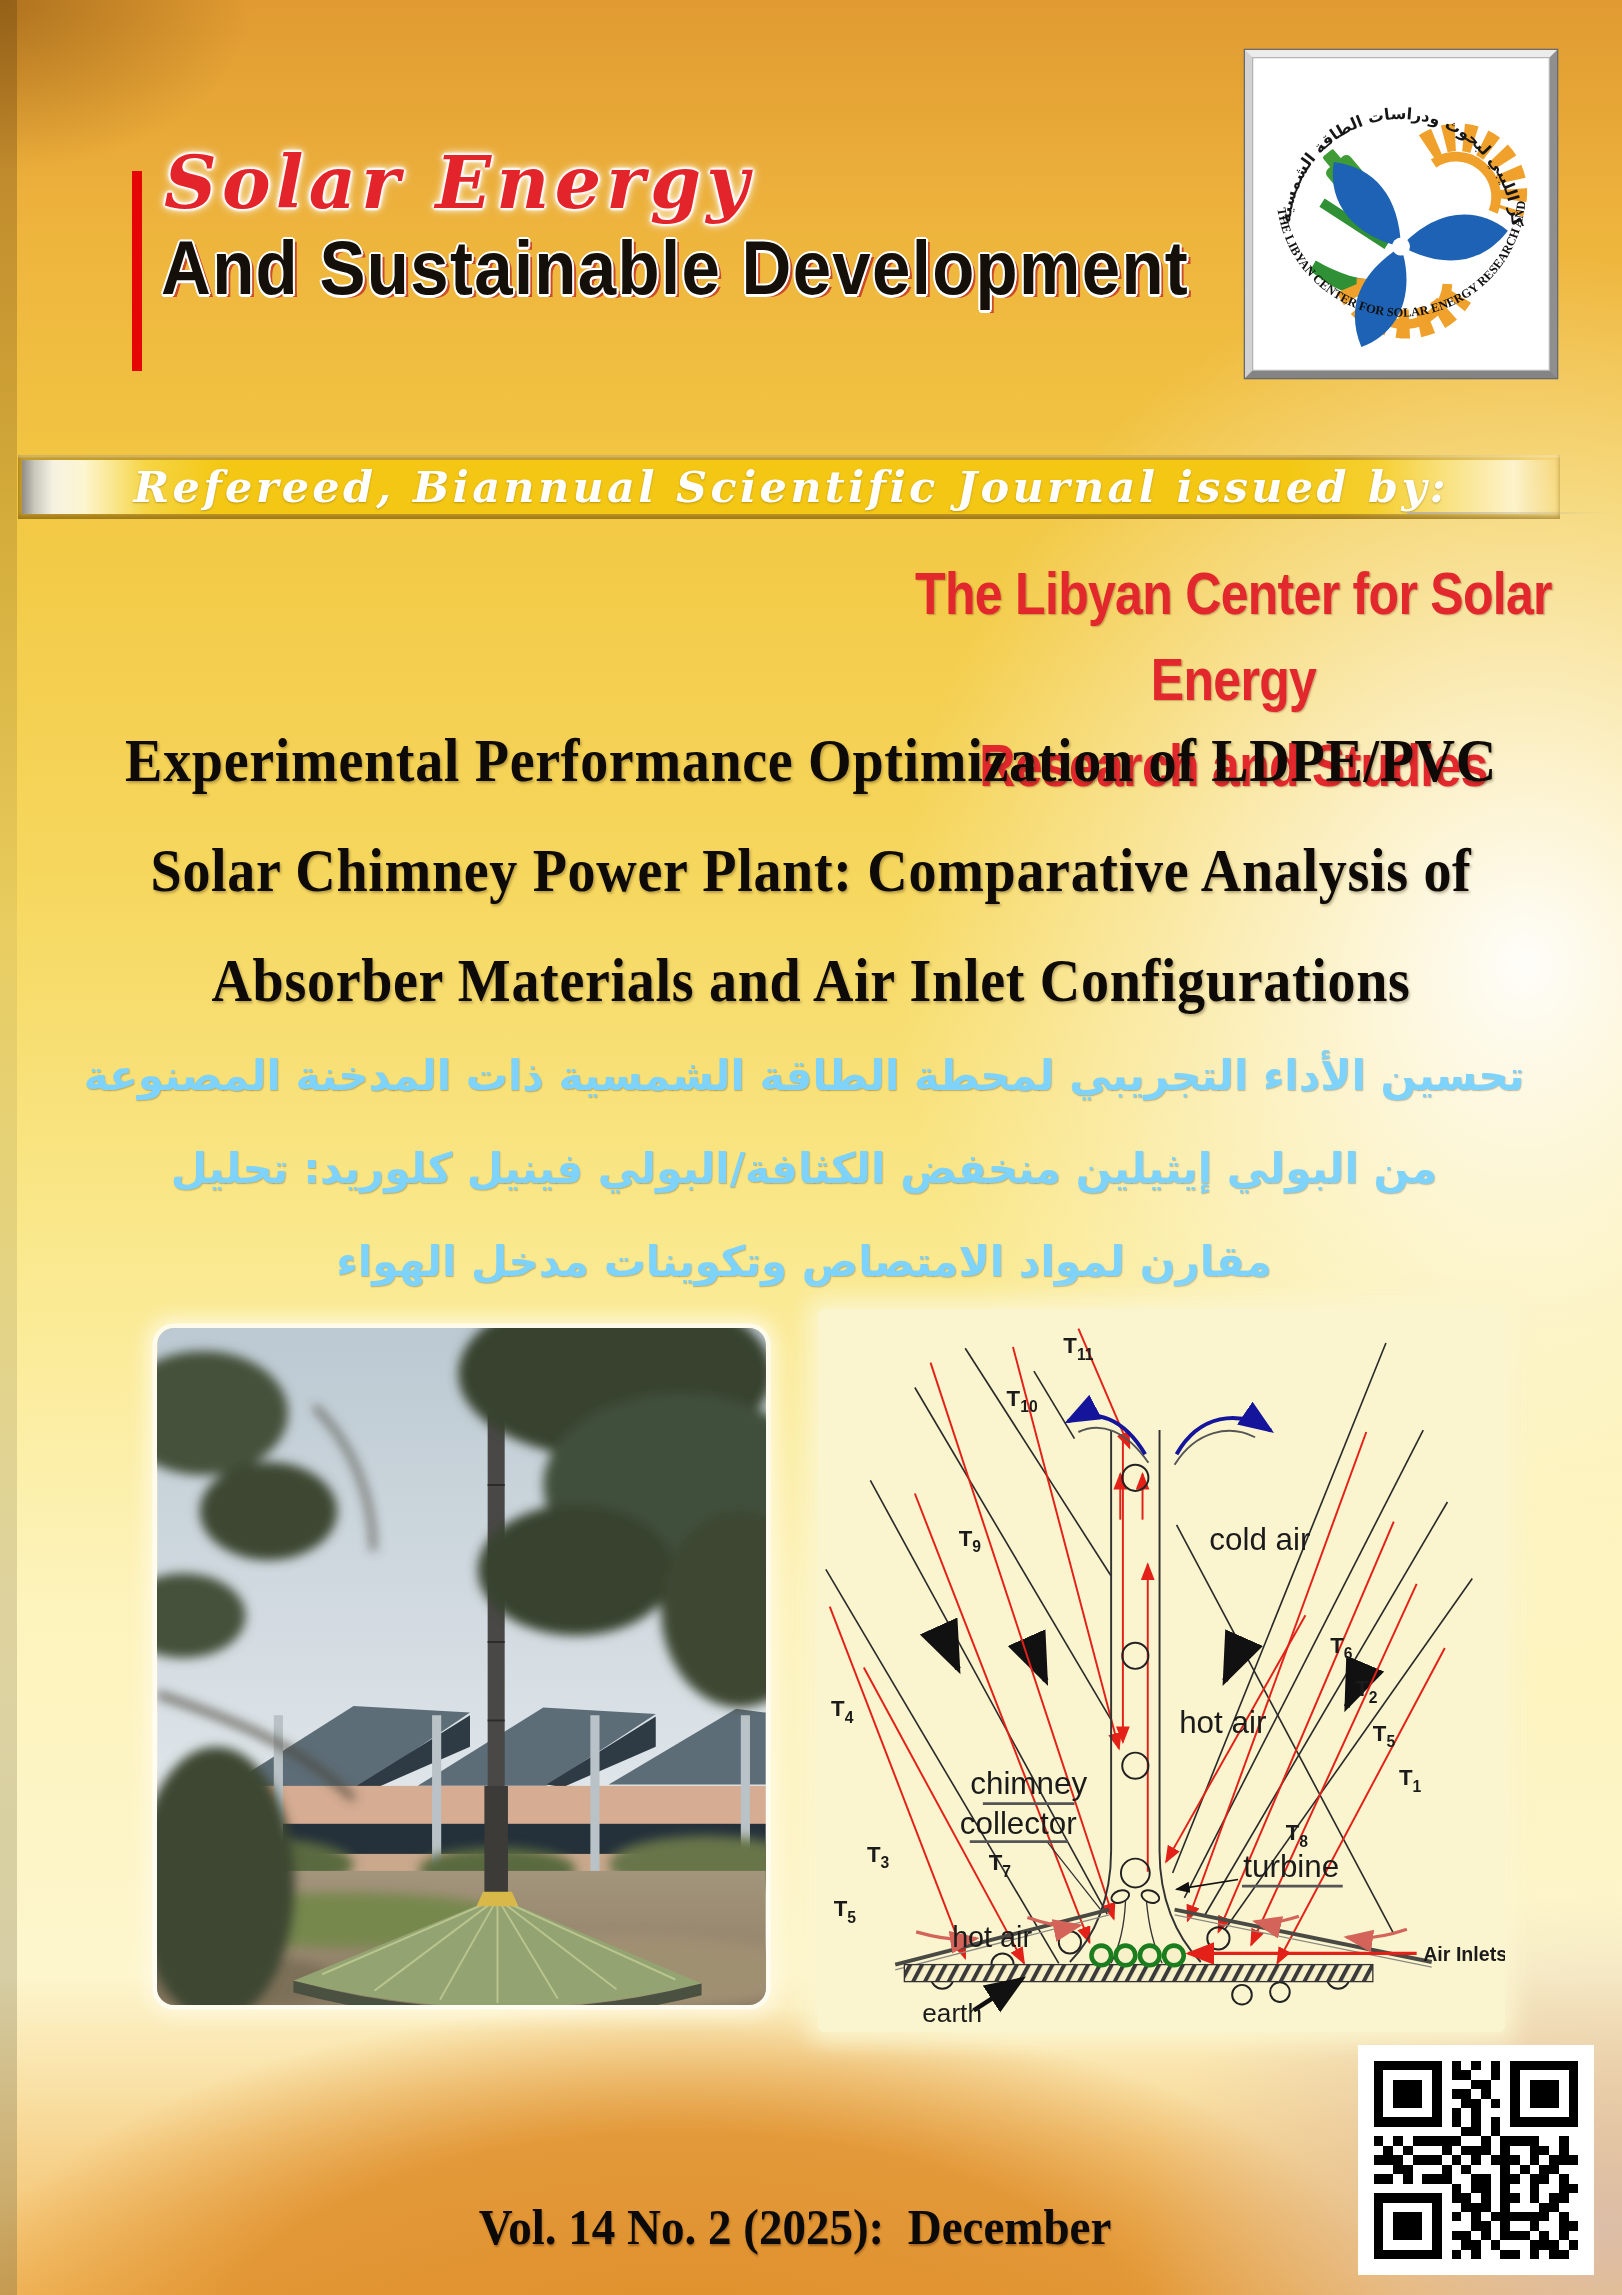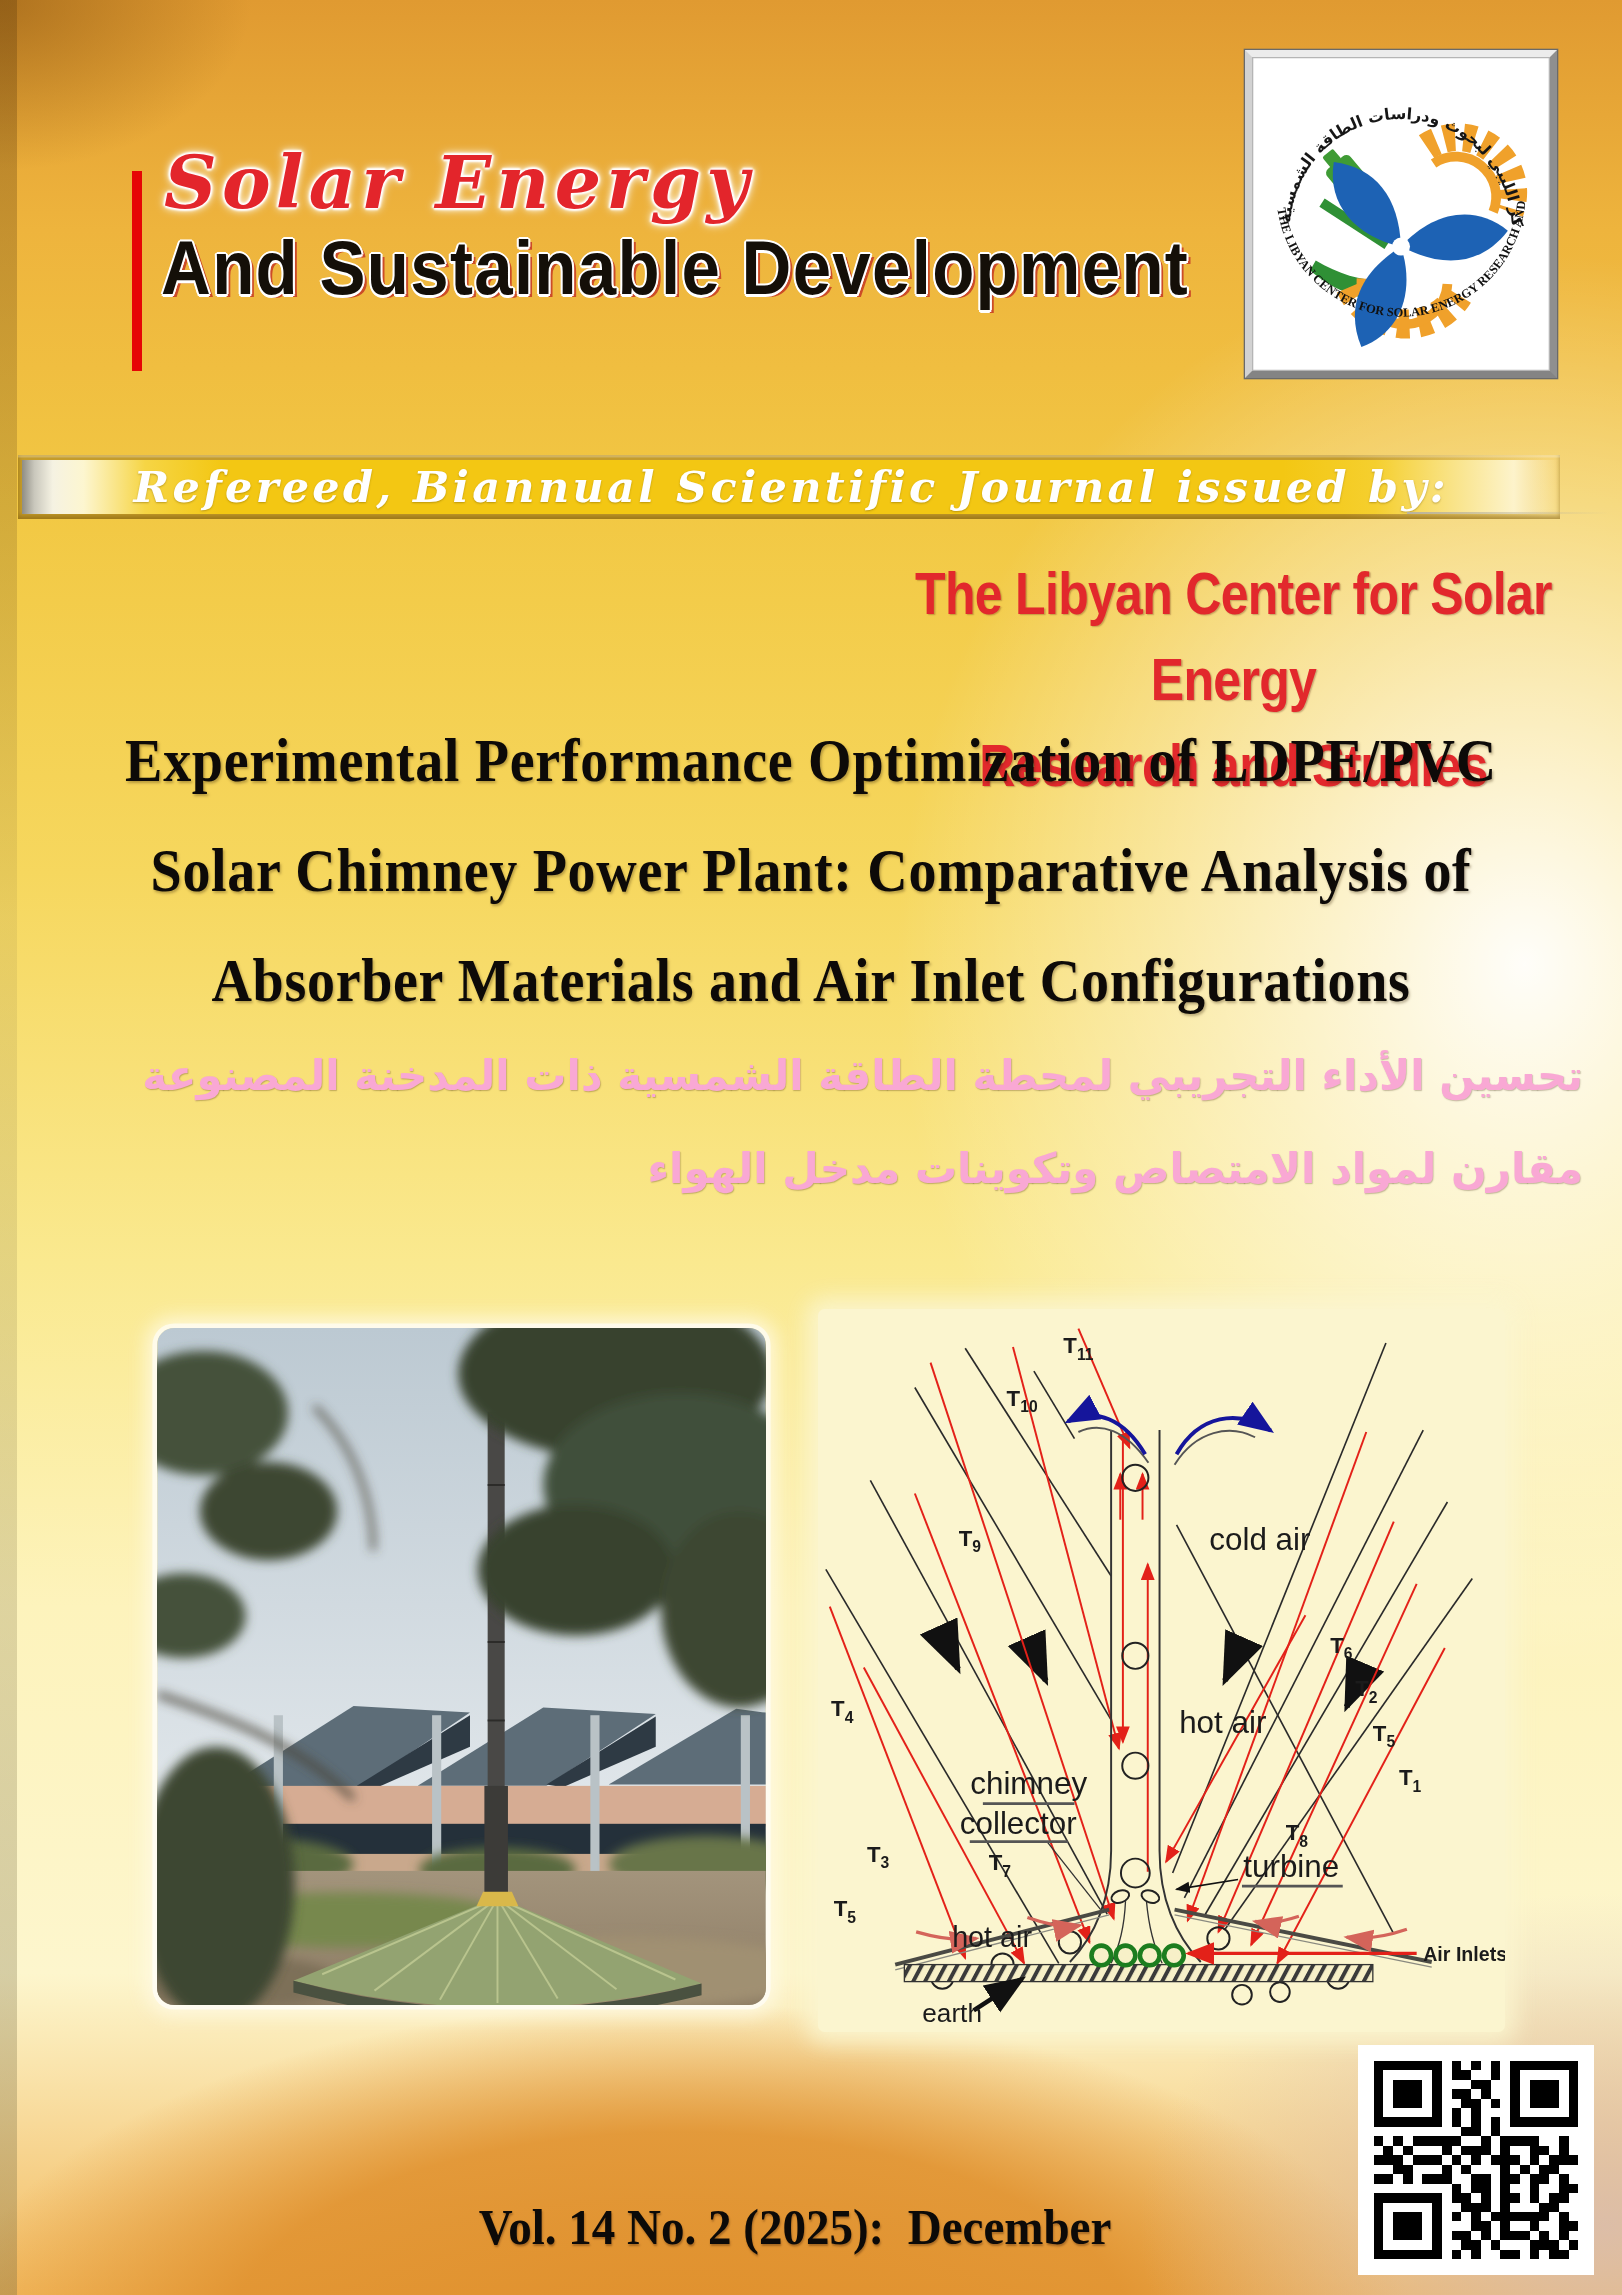--- a/index.html
+++ b/index.html
@@ -35,22 +35,22 @@
   .banner-text{font:italic 700 43px "DejaVu Serif",serif;color:#fff;letter-spacing:3.3px;white-space:nowrap;
       text-shadow:0 1.3px 2px rgba(120,90,0,.45);}
   .banner-tail{position:absolute;left:1407px;top:512px;width:203px;height:2px;
       background:linear-gradient(90deg,#b9b39e,rgba(185,179,158,0));}
   .publisher{position:absolute;right:58px;top:551px;width:661px;text-align:center;
       font:700 50px "Liberation Sans",sans-serif;color:#e2282c;line-height:73px;letter-spacing:-0.7px;
       transform:scaleY(1.18);transform-origin:top;text-shadow:1.3px 1.3px 1.3px rgba(90,30,10,.3);}
   .title-en{position:absolute;left:39px;top:705px;width:1544px;text-align:center;
       font:700 56px "Liberation Serif",serif;color:#0d0a08;line-height:102px;letter-spacing:0.7px;
       transform:scaleY(1.08);transform-origin:top;text-shadow:1.3px 2px 2.6px rgba(60,40,10,.35);}
-  .title-ar{position:absolute;left:39px;top:1029px;width:1544px;text-align:right;direction:rtl;
-      font:700 42px "DejaVu Sans",sans-serif;color:#f9a8d4;line-height:93px;
+  .title-ar{position:absolute;left:32px;top:1029px;width:1544px;text-align:center;direction:rtl;
+      font:700 42px "DejaVu Sans",sans-serif;color:#7dd3fc;line-height:93px;
       text-shadow:0.7px 1.3px 1.3px rgba(60,40,10,.3);}
   .photo{position:absolute;left:157px;top:1328px;width:609px;height:677px;border-radius:17px;overflow:hidden;
       box-shadow:0 0 0 4.6px rgba(255,255,255,.6),0 0 19.6px 9.2px rgba(255,250,230,.85);}
   .photo svg{display:block;width:100%;height:100%;}
   .diagram{position:absolute;left:818px;top:1309px;width:687px;height:723px;background:#fbf5cf;border-radius:6.5px;
       box-shadow:0 0 22px 10.5px rgba(251,245,207,.9);}
   .diagram svg{display:block;width:100%;height:100%;}
   .dlabel{font-family:"Liberation Sans",sans-serif;fill:#1b1b1b;}
   .tss{font-size:24px;}
   .qr{position:absolute;left:1358px;top:2045px;width:236px;height:230px;background:#fff;}
@@ -117,20 +117,21 @@
   </div>
 
   <div class="title-en">
     <div>Experimental Performance Optimization of LDPE/PVC</div>
     <div>Solar Chimney Power Plant: Comparative Analysis of</div>
     <div>Absorber Materials and Air Inlet Configurations</div>
   </div>
 
   <div class="title-ar">
     <div>تحسين الأداء التجريبي لمحطة الطاقة الشمسية ذات المدخنة المصنوعة</div>
+    <div>من البولي إيثيلين منخفض الكثافة/البولي فينيل كلوريد: تحليل</div>
     <div>مقارن لمواد الامتصاص وتكوينات مدخل الهواء</div>
   </div>
 
   <div class="photo">
     <svg viewBox="0 0 930 1035">
       <defs>
         <linearGradient id="skyG" x1="0" y1="0" x2="0" y2="1">
           <stop offset="0" stop-color="#bcc9d2"></stop>
             <stop offset=".7" stop-color="#e0e6ea"></stop>
             <stop offset="1" stop-color="#e8ebec"></stop>

